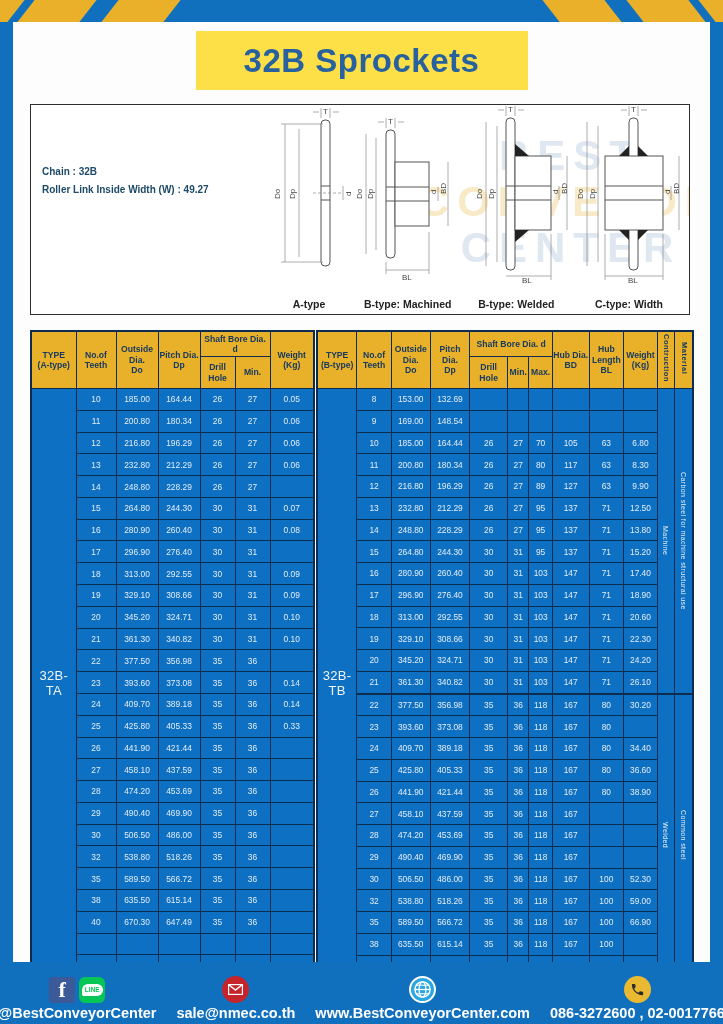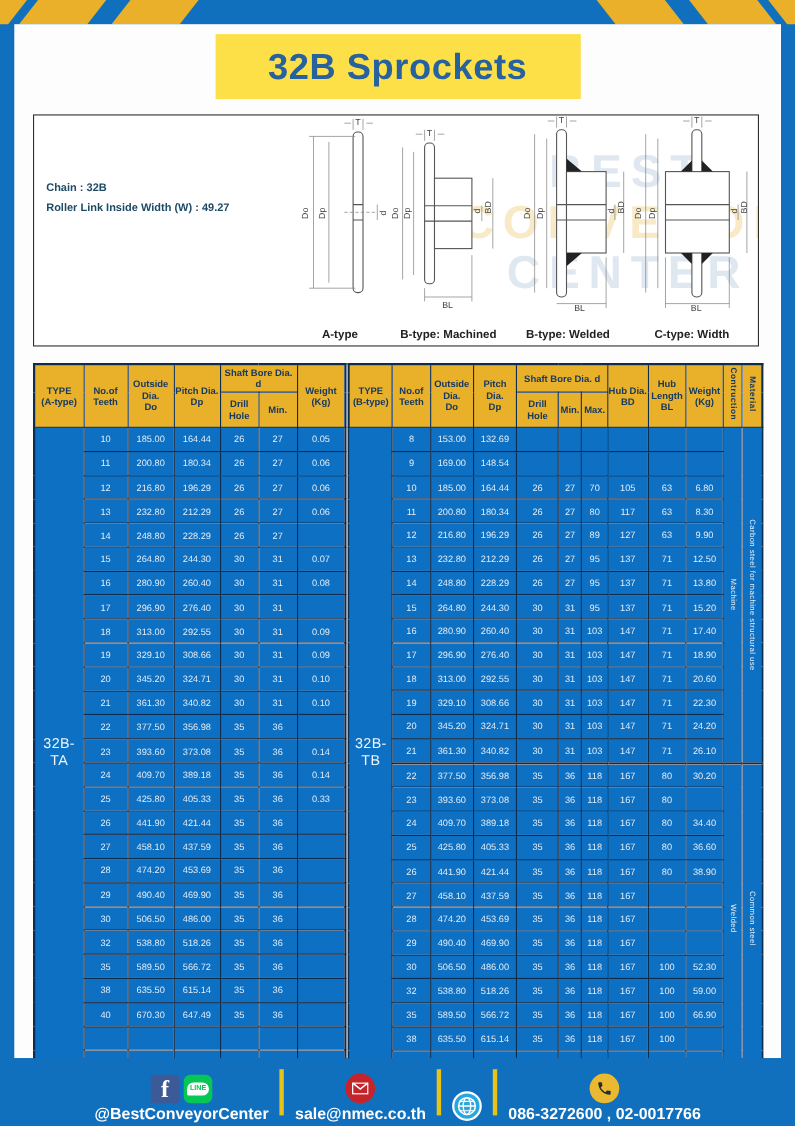--- a/index.html
+++ b/index.html
@@ -880,20 +880,21 @@
       <div class="circle-icon globe-bg">
         <svg width="19" height="19" viewBox="0 0 20 20">
             <circle cx="10" cy="10" r="8" fill="none" stroke="#fff" stroke-width="1.5"></circle>
             <ellipse cx="10" cy="10" rx="3.6" ry="8" fill="none" stroke="#fff" stroke-width="1.3"></ellipse>
             <line x1="2" y1="10" x2="18" y2="10" stroke="#fff" stroke-width="1.3"></line>
             <line x1="3" y1="5.5" x2="17" y2="5.5" stroke="#fff" stroke-width="1.1"></line>
             <line x1="3" y1="14.5" x2="17" y2="14.5" stroke="#fff" stroke-width="1.1"></line>
           </svg>
       </div>
     </div>
+    <div class="f-label">www.BestConveyorCenter.com</div>
   </div>
   <div class="f-divider"></div>
   <div class="f-item">
     <div class="f-icons">
       <div class="circle-icon phone-bg">
         <svg width="15" height="15" viewBox="0 0 24 24">
             <path fill="#2b2b2b" d="M6.62 10.79c1.44 2.83 3.76 5.14 6.59 6.59l2.2-2.2c.27-.27.67-.36 1.02-.24 1.12.37 2.33.57 3.57.57.55 0 1 .45 1 1V20c0 .55-.45 1-1 1-9.39 0-17-7.61-17-17 0-.55.45-1 1-1h3.5c.55 0 1 .45 1 1 0 1.25.2 2.45.57 3.57.11.35.03.74-.25 1.02l-2.2 2.2z"></path>
           </svg>
       </div>
     </div>

